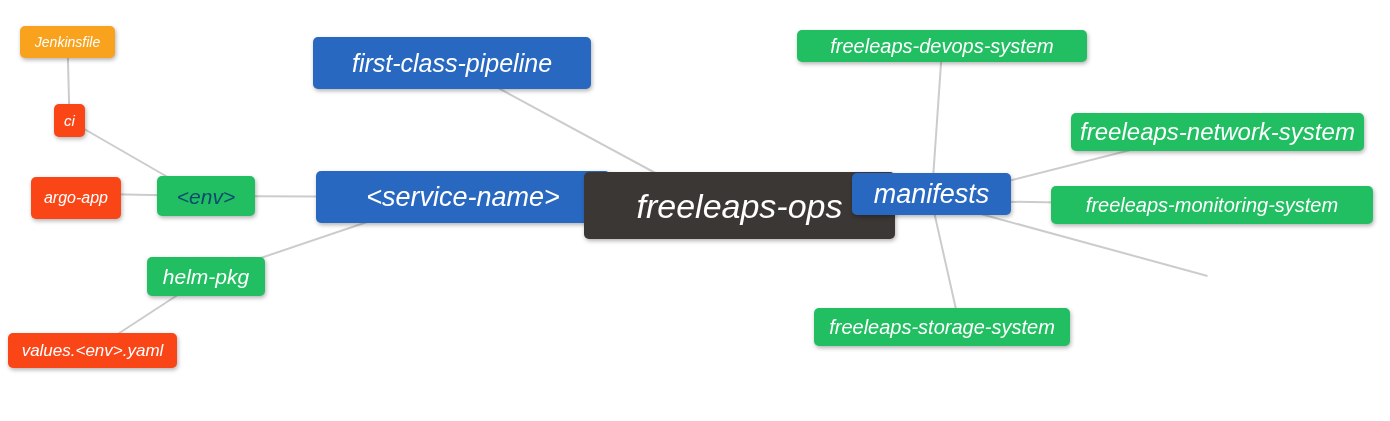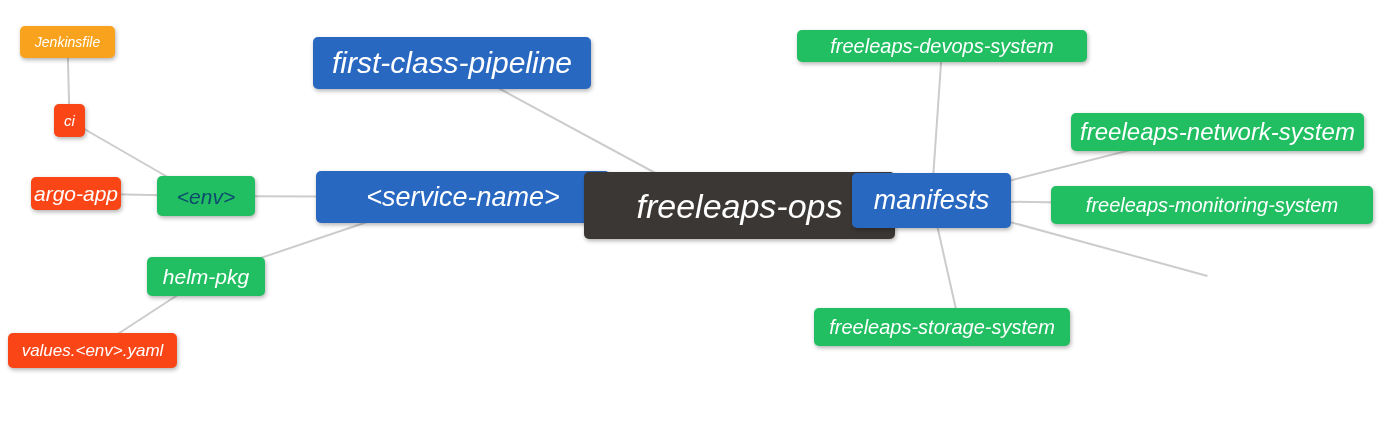--- a/index.html
+++ b/index.html
@@ -54,25 +54,25 @@
       <line x1="715.5" y1="205.5" x2="931.5" y2="200.5" stroke="#CCCCCC" stroke-width="2"></line>
       <line x1="931.5" y1="200.5" x2="942" y2="49" stroke="#CCCCCC" stroke-width="2"></line>
       <line x1="931.5" y1="200.5" x2="1201.5" y2="132" stroke="#CCCCCC" stroke-width="2"></line>
       <line x1="931.5" y1="200.5" x2="1212" y2="205" stroke="#CCCCCC" stroke-width="2"></line>
       <line x1="931.5" y1="200.5" x2="1207.5" y2="276" stroke="#CCCCCC" stroke-width="2"></line>
       <line x1="931.5" y1="200.5" x2="960" y2="327" stroke="#CCCCCC" stroke-width="2"></line>
     </svg>
 
   <div class="node" style="left: 20px; top: 26px; width: 95px; height: 32px; font-size: 14px; background: rgb(249, 162, 30); color: rgb(255, 255, 255);">Jenkinsfile</div>
   <div class="node" style="left: 54px; top: 104px; width: 31px; height: 33px; font-size: 15px; background: rgb(250, 70, 22); color: rgb(255, 255, 255);">ci</div>
-  <div class="node" style="left: 31px; top: 177px; width: 90px; height: 33px; font-size: 21px; background: rgb(250, 70, 22); color: rgb(255, 255, 255);">argo-app</div>
+  <div class="node" style="left: 31px; top: 177px; width: 90px; height: 42px; font-size: 16px; background: rgb(250, 70, 22); color: rgb(255, 255, 255);">argo-app</div>
   <div class="node" style="left: 157px; top: 176px; width: 98px; height: 40px; font-size: 21px; background: rgb(33, 191, 98); color: #0c4a6e;">&lt;env&gt;</div>
-  <div class="node" style="left: 313px; top: 37px; width: 278px; height: 52px; font-size: 30px; background: rgb(41, 104, 192); color: rgb(255, 255, 255);">first-class-pipeline</div>
+  <div class="node" style="left: 313px; top: 37px; width: 278px; height: 52px; font-size: 25px; background: rgb(41, 104, 192); color: rgb(255, 255, 255);">first-class-pipeline</div>
   <div class="node" style="left: 316px; top: 171px; width: 294px; height: 52px; font-size: 27px; background: rgb(41, 104, 192); color: rgb(255, 255, 255);">&lt;service-name&gt;</div>
   <div class="node" style="left: 584px; top: 172px; width: 311px; height: 67px; font-size: 34px; background: rgb(59, 55, 52); color: rgb(255, 255, 255);">freeleaps-ops</div>
-  <div class="node" style="left: 852px; top: 173px; width: 159px; height: 55px; font-size: 27px; background: rgb(41, 104, 192); color: rgb(255, 255, 255);">manifests</div>
+  <div class="node" style="left: 852px; top: 173px; width: 159px; height: 42px; font-size: 27px; background: rgb(41, 104, 192); color: rgb(255, 255, 255);">manifests</div>
   <div class="node" style="left: 797px; top: 30px; width: 290px; height: 32px; font-size: 20px; background: rgb(33, 191, 98); color: rgb(255, 255, 255);">freeleaps-devops-system</div>
   <div class="node" style="left: 1055px; top: 113px; width: 293px; height: 38px; font-size: 24px; background: rgb(33, 191, 98); color: rgb(255, 255, 255); margin-left: 16px;">freeleaps-network-system</div>
   <div class="node" style="left: 1051px; top: 186px; width: 322px; height: 38px; font-size: 20px; background: rgb(33, 191, 98); color: rgb(255, 255, 255);">freeleaps-monitoring-system</div>
   <div class="node" style="left: 814px; top: 308px; width: 256px; height: 38px; font-size: 20px; background: rgb(33, 191, 98); color: rgb(255, 255, 255);">freeleaps-storage-system</div>
   <div class="node" style="left: 147px; top: 257px; width: 118px; height: 39px; font-size: 21px; background: rgb(33, 191, 98); color: rgb(255, 255, 255);">helm-pkg</div>
   <div class="node" style="left: 8px; top: 333px; width: 169px; height: 35px; font-size: 17px; background: rgb(250, 70, 22); color: rgb(255, 255, 255);">values.&lt;env&gt;.yaml</div>
 </div>
 
 </body></html>

